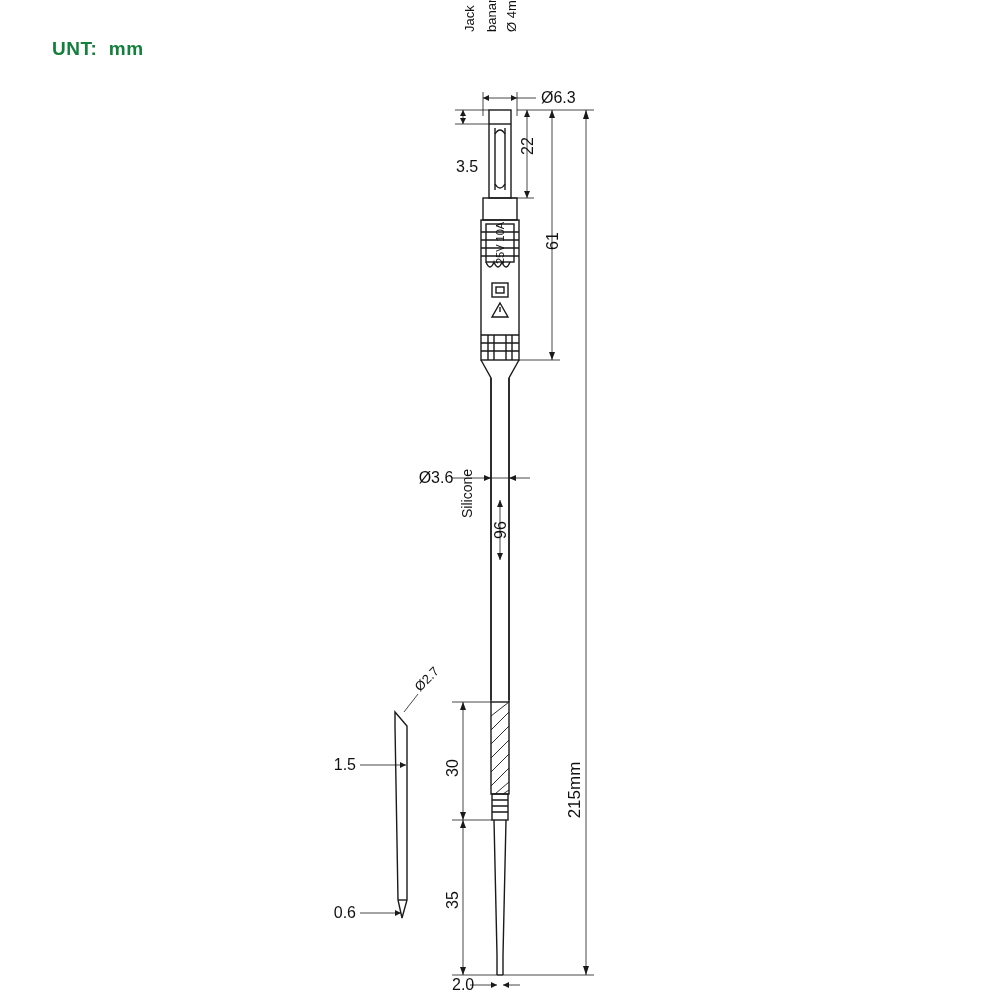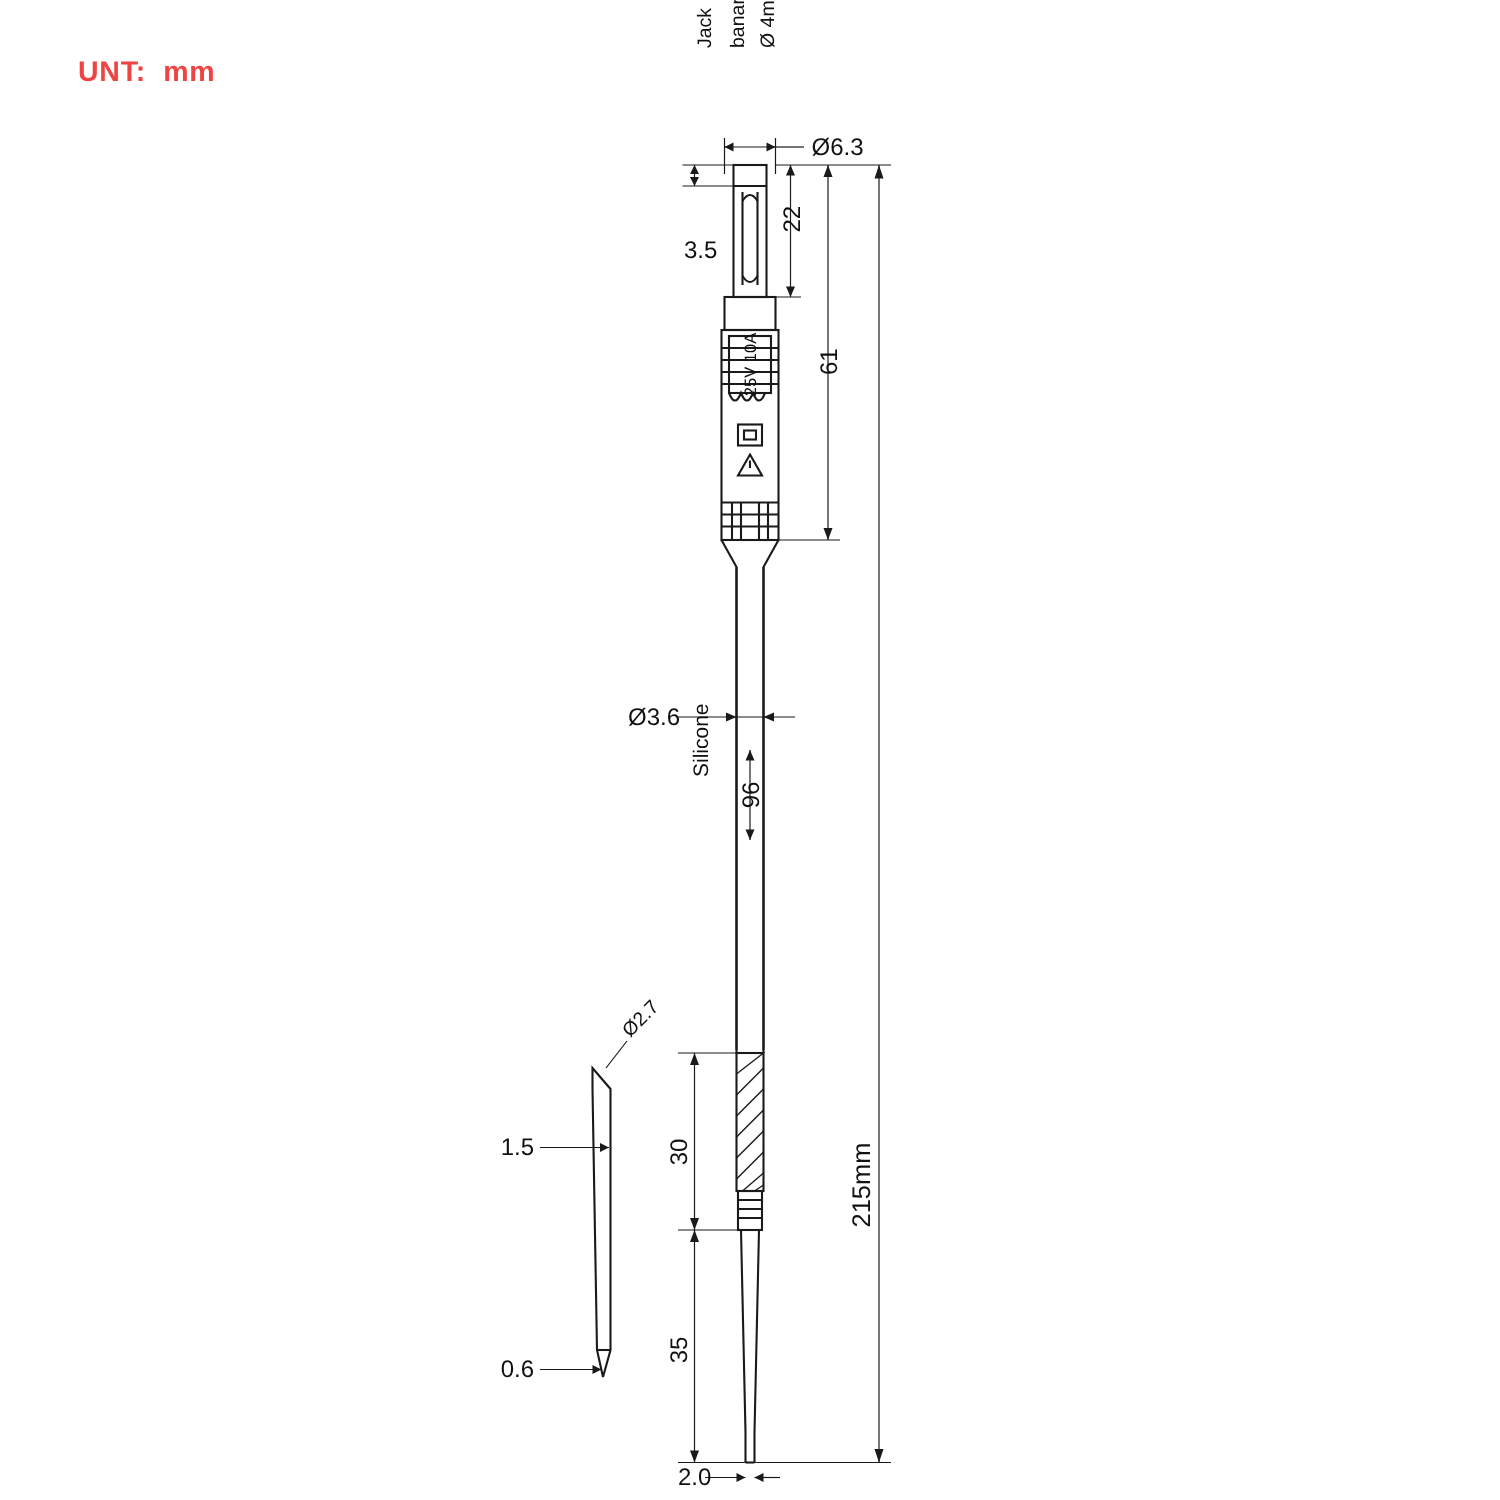--- a/index.html
+++ b/index.html
@@ -21,21 +21,21 @@
     width: 1000px;
     height: 1000px;
   }
   .unit-label {
     position: absolute;
     left: 52px;
     top: 38px;
     font-size: 19px;
     font-weight: 700;
     letter-spacing: 0.5px;
-    color: #ef4444;
+    color: #15803d;
     white-space: pre;
   }
   svg { display: block; }
   text {
     font-family: "Liberation Sans", sans-serif;
     fill: #111;
   }
 </style>
 </head>
 <body>

